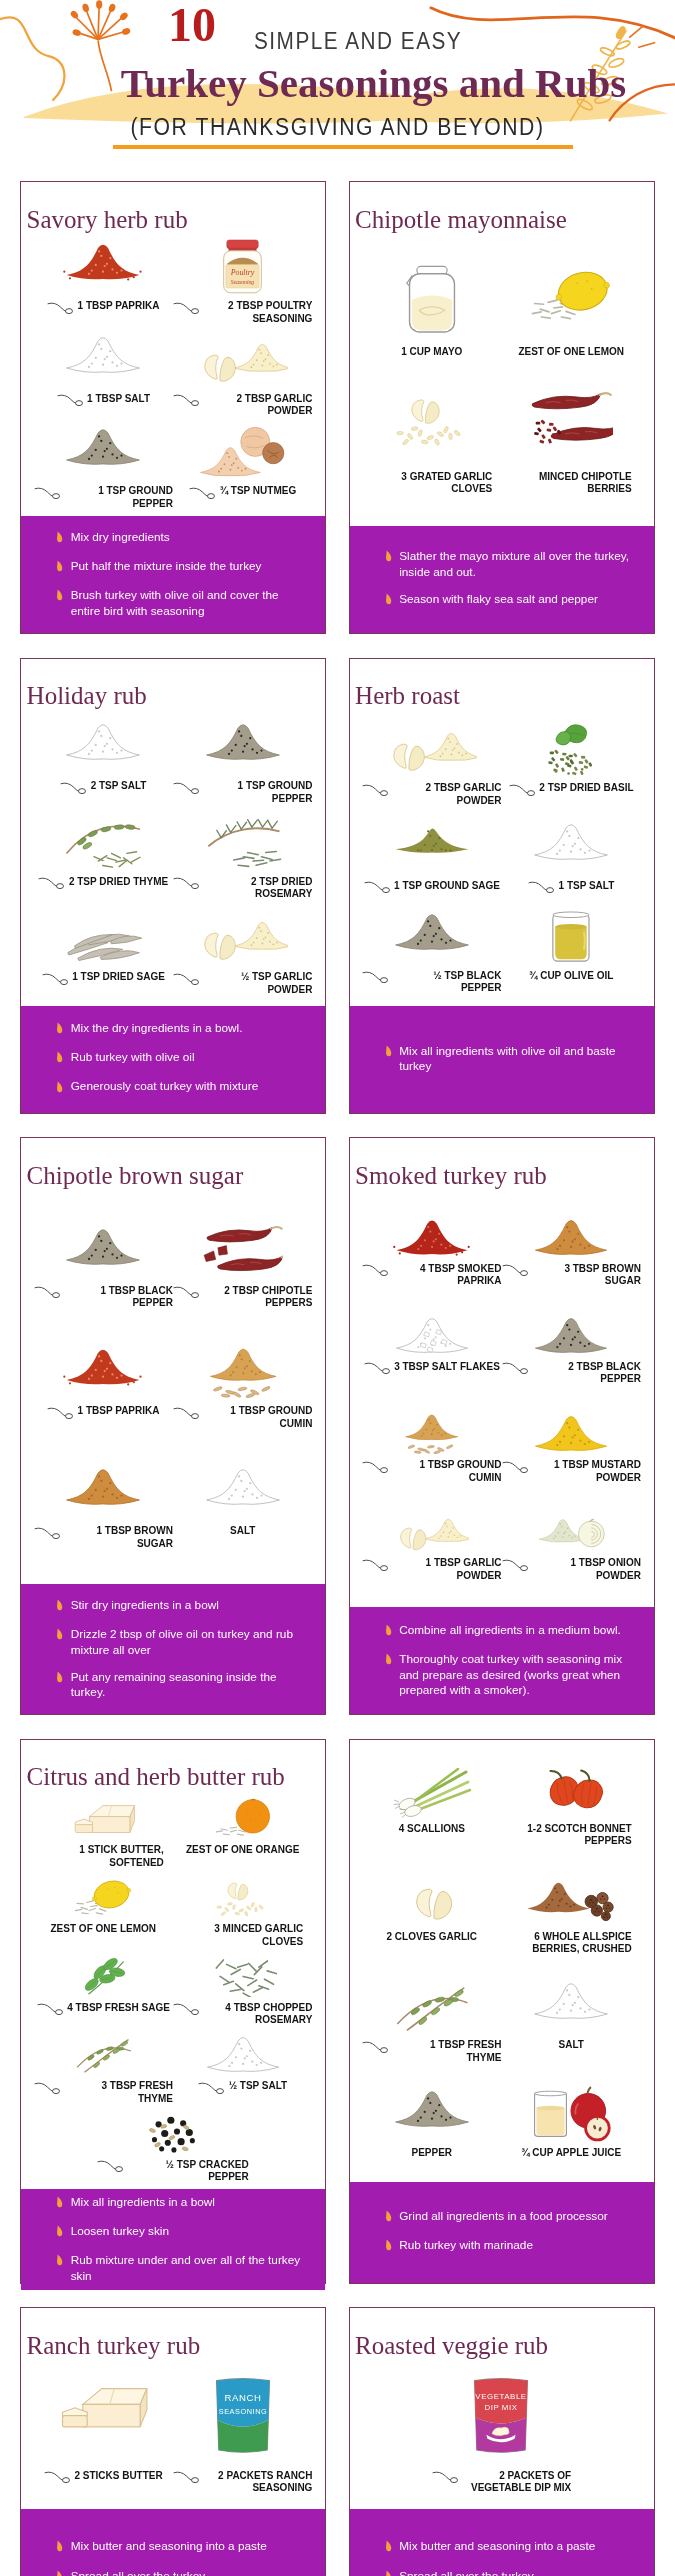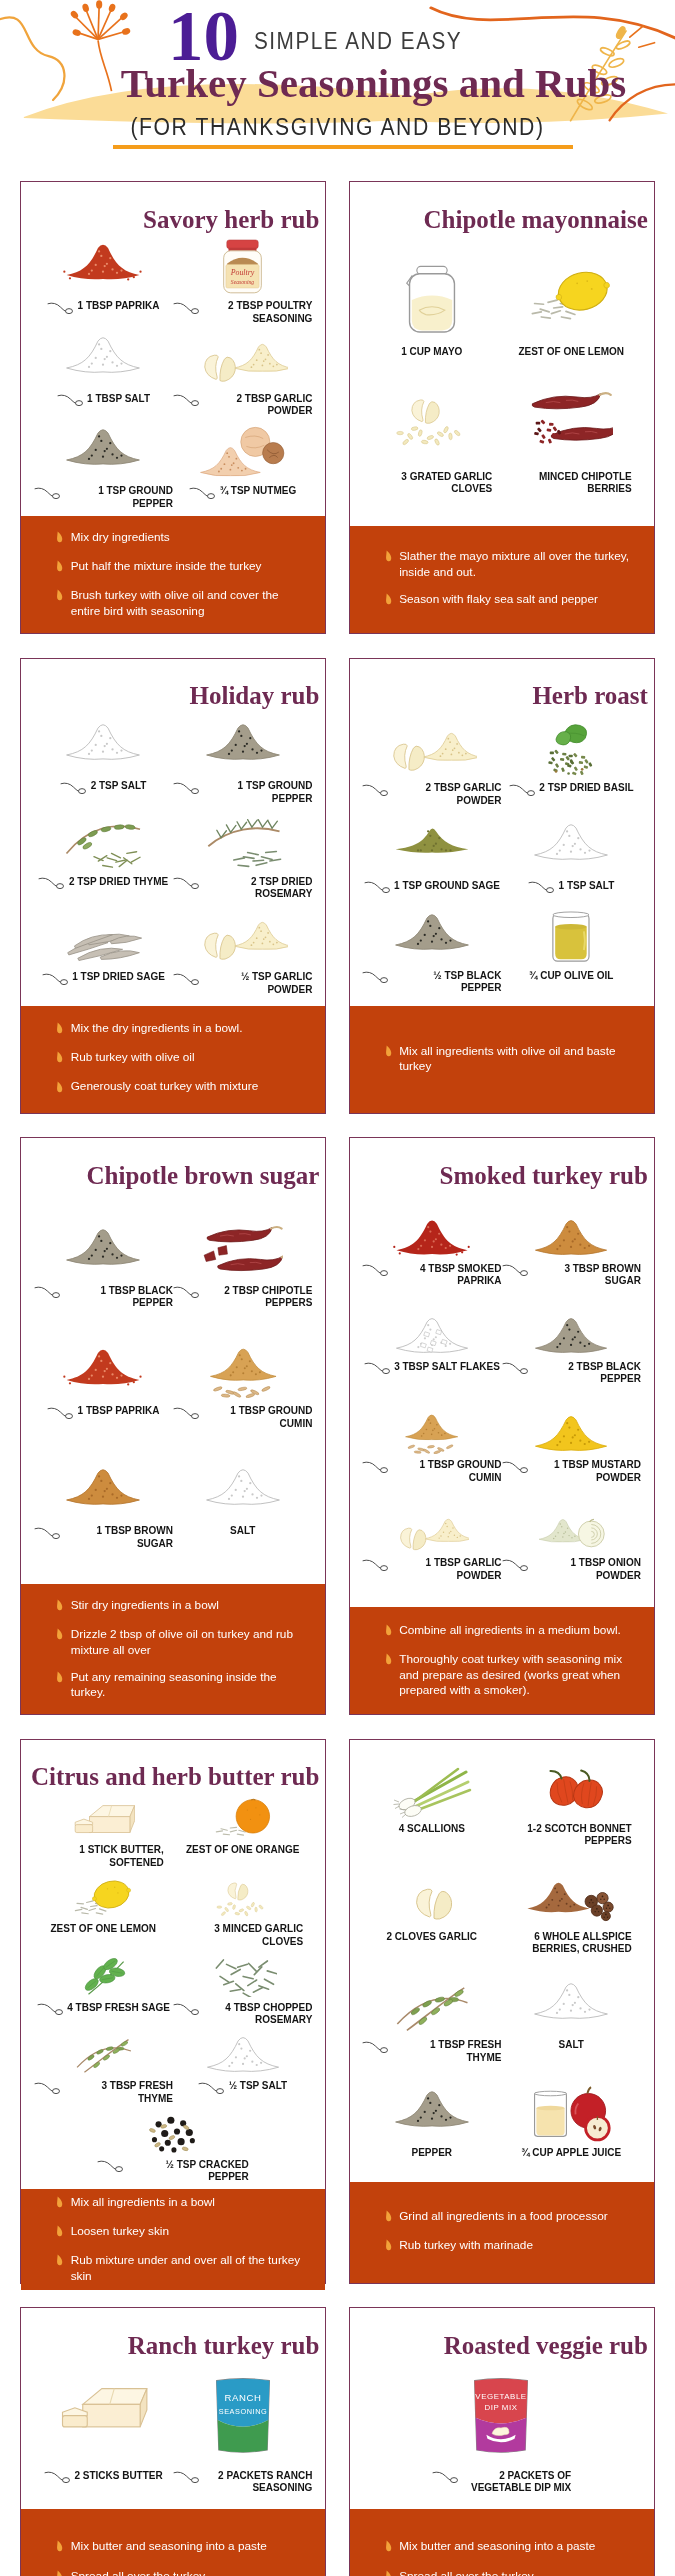--- a/index.html
+++ b/index.html
@@ -3,54 +3,54 @@
 <meta charset="utf-8">
 <style>
   html,body{margin:0;padding:0;background:#fff;}
   body{width:675px;font-family:"Liberation Sans",sans-serif;}
   .page{width:675px;position:relative;background:#fff;overflow:hidden;}
 
   
   .header{position:relative;height:181px;}
   .hdr-deco{position:absolute;left:0;top:0;z-index:0;}
   .hdr-number{position:absolute;left:168px;top:1.1px;z-index:1;
-    font-family:"Liberation Serif",serif;font-weight:700;font-size:71px;line-height:1;color:#4c1d95;}
+    font-family:"Liberation Serif",serif;font-weight:700;font-size:48px;line-height:1;color:#b91c1c;}
   .hdr-kicker{position:absolute;left:254px;top:28px;z-index:1;font-size:23.6px;letter-spacing:1.7px;
     color:#3c3c3c;transform:scaleX(.88);transform-origin:left;}
   .hdr-title{position:absolute;left:0;top:59px;width:675px;z-index:1;text-align:center;
     font-family:"Liberation Serif",serif;font-weight:700;font-size:41px;color:#6e2a52;padding-left:36px;}
   .hdr-subtitle{position:absolute;left:0;top:114px;width:675px;z-index:1;text-align:center;
     font-size:23px;letter-spacing:1.7px;color:#2b2b2b;transform:scaleX(.92);}
   .hdr-rule{position:absolute;left:113px;top:145px;width:460px;height:3.9px;background:#f59d1b;z-index:1;}
 
   
   .row{display:flex;gap:22.5px;margin:0 20px 23.6px;}
   .card{width:306px;box-sizing:border-box;border:1.1px solid #7a3558;background:#fff;
     display:flex;flex-direction:column;}
   .r1 .card{height:453px}
   .r2 .card{height:456px}
   .r3 .card{height:578px}
   .r4 .card{height:545px}
   .r5 .card{height:310px}
-  .card-title{font-family:"Liberation Serif",serif;font-weight:700;font-size:25px;color:#6e2a52;
-    text-align:right;margin:23.6px 5.6px 0;}
+  .card-title{font-family:"Liberation Serif",serif;font-weight:400;font-size:25px;color:#6e2a52;
+    text-align:left;margin:23.6px 5.6px 0;}
   .card-body{flex:1;display:flex;flex-wrap:wrap;align-content:space-evenly;justify-content:center;
     padding:2.3px 6.8px;}
   .ing{width:48%;display:flex;flex-direction:column;align-items:center;margin:2.8px 0;}
   .ing.full{width:96%;}
   .ing-art{height:56px;display:flex;align-items:flex-start;justify-content:center;margin-bottom:5px;}
   .card.dense .ing-art{height:43px;}
   .card.roomy .ing-art{height:77px;}
   .card.big .ing-art{height:90px;}
   .ing-art svg{max-height:100%;max-width:100%;height:auto;width:auto;display:block;}
   .ing-label{display:flex;align-items:flex-start;justify-content:center;gap:4.5px;
     font-weight:700;font-size:10px;line-height:1.25;color:#141414;text-align:right;}
   .ing-label .txt{max-width:121px;}
   .spoon{flex:0 0 auto;margin-top:0.6px;}
-  .card-footer{background:#c2410c;min-height:107px;box-sizing:border-box;display:flex;
+  .card-footer{background:#a21caf;min-height:107px;box-sizing:border-box;display:flex;
     flex-direction:column;justify-content:center;gap:11.3px;padding:13.5px 21.4px 13.5px 35px;}
   .r4 .card-footer{min-height:101px;}
   .step{display:flex;gap:6.8px;color:#fff;font-size:11.8px;line-height:1.32;}
   .step .bullet{flex:0 0 auto;margin-top:1.1px;}
 
   .site{text-align:center;margin:14.6px 0 21.4px;font-size:19px;color:#2f2f2f;letter-spacing:0.3px;
     transform:scaleX(.96);}
 </style>
 </head>
 <body>

